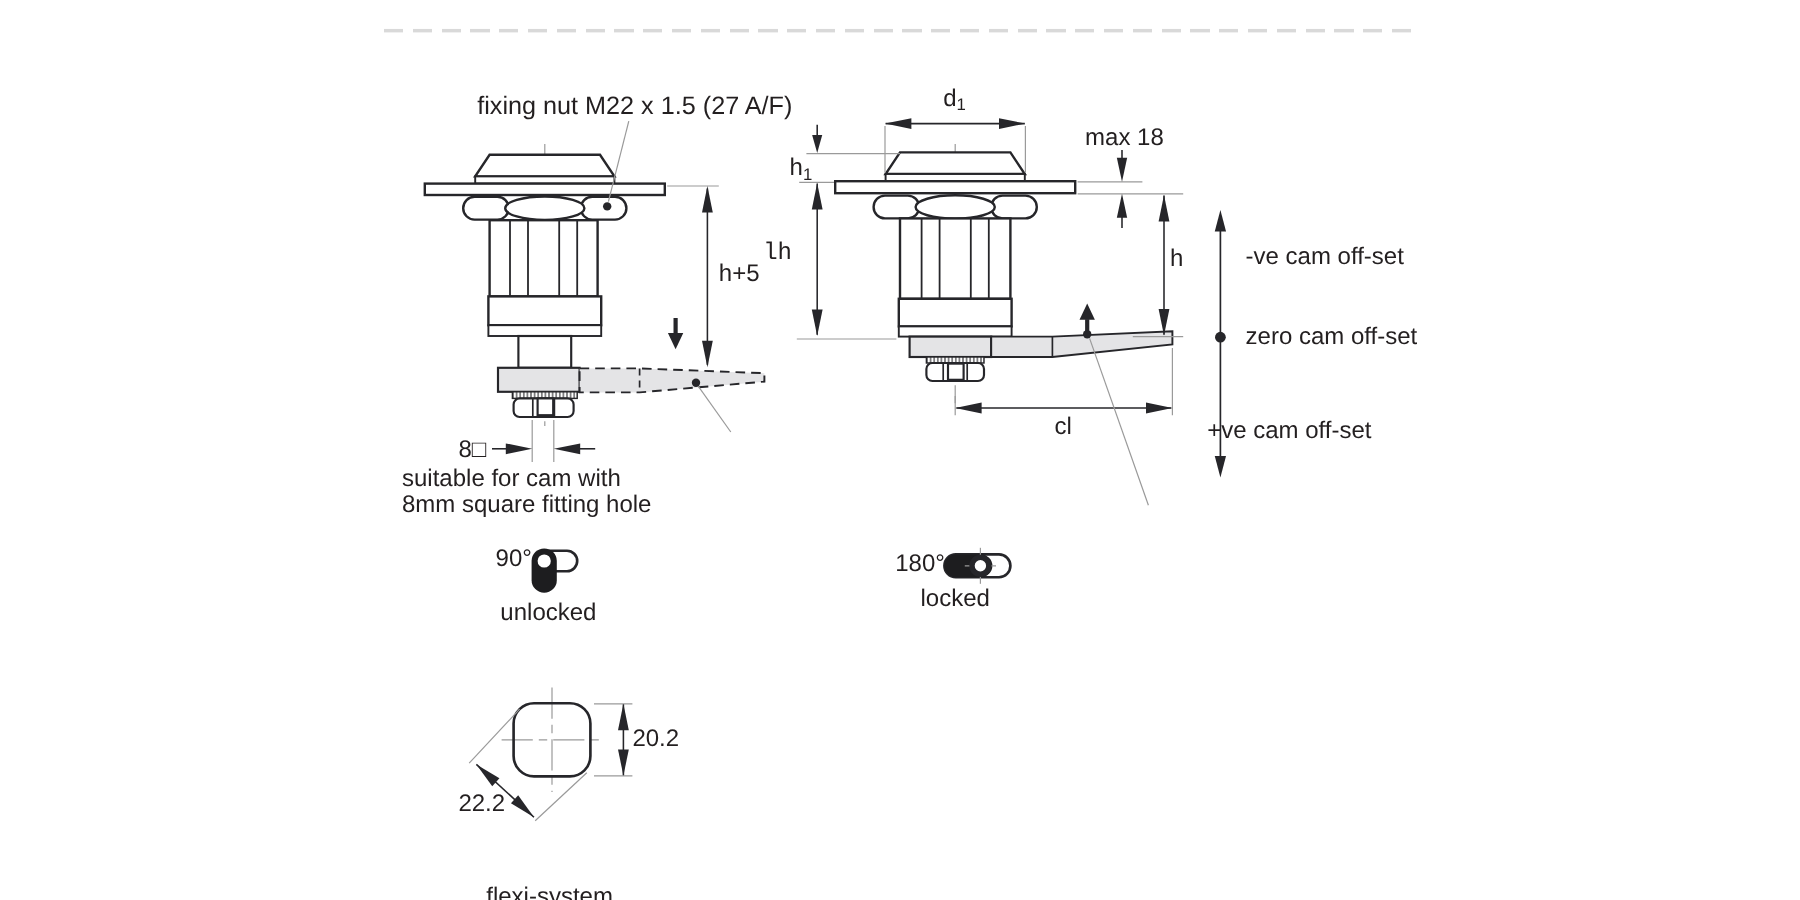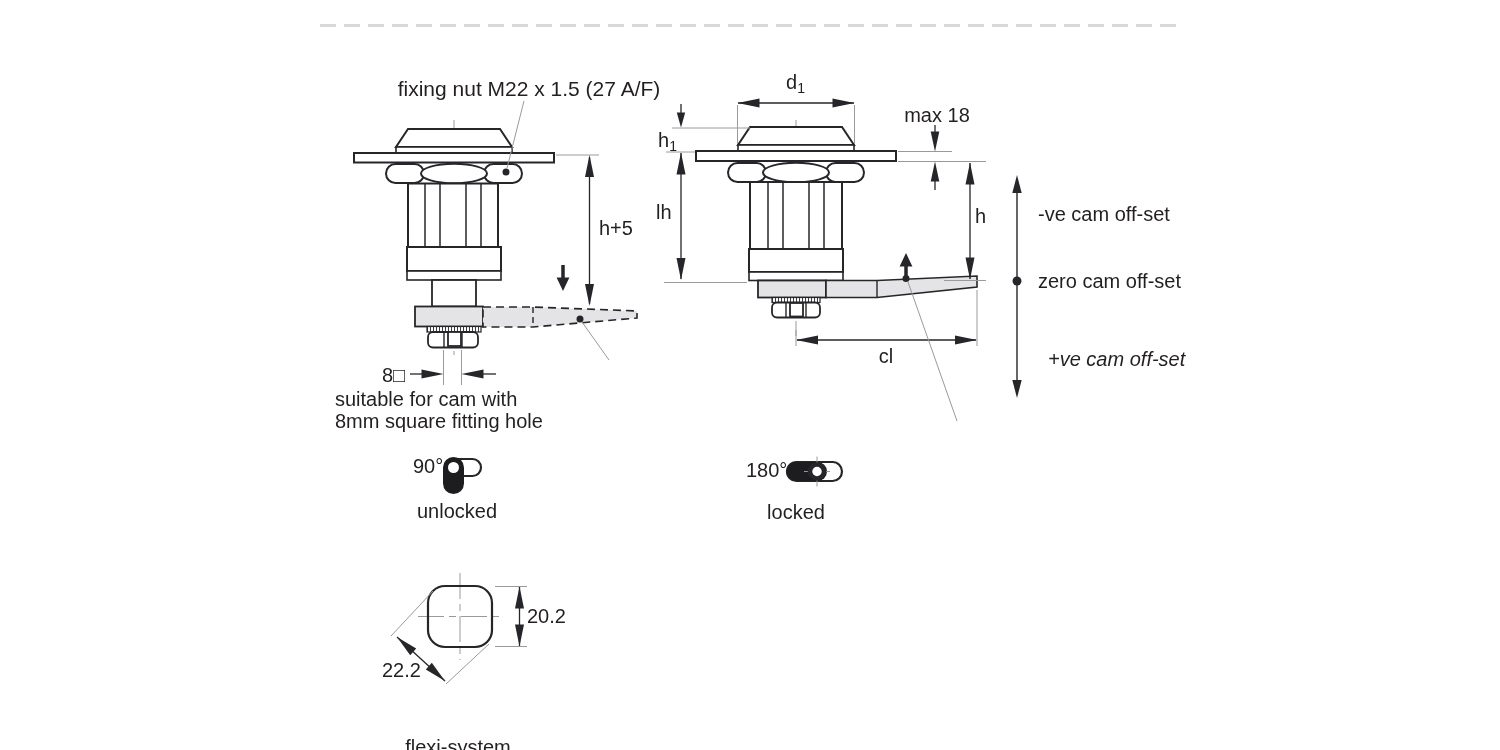--- a/index.html
+++ b/index.html
@@ -212,42 +212,42 @@
   <div class="lbl" style="left:335px;top:364px;">
     <div>suitable for cam with</div>
     <div>8mm square fitting hole</div>
   </div>
 
 
   <div class="lbl" style="left:413px;top:431px;">90°</div>
   <div class="lbl center" style="left:457px;top:476px;">unlocked</div>
 
   <div class="lbl" style="left:746px;top:435px;">180°</div>
-  <div class="lbl center" style="left:796px;top:477px;text-align:center;">locked</div>
+  <div class="lbl center" style="left:796px;top:464px;text-align:center;">locked</div>
 
   <div class="lbl" style="left:786px;top:47px;">
     <span>d</span><span class="sub">1</span>
   </div>
 
   <div class="lbl center" style="left:937px;top:80px;">max 18</div>
 
   <div class="lbl" style="left:658px;top:105px;">
     <span>h</span><span class="sub">1</span>
   </div>
 
-  <div class="lbl" style="left:656px;top:177px;">lh</div>
+  <div class="lbl" style="left:636px;top:177px;font-family:Liberation Mono, monospace;">lh</div>
 
   <div class="lbl" style="left:975px;top:181px;">h</div>
 
   <div class="lbl center" style="left:886px;top:321px;">cl</div>
 
 
   <div class="lbl" style="left:1038px;top:179px;">-ve cam off-set</div>
   <div class="lbl" style="left:1038px;top:246px;">zero cam off-set</div>
-  <div class="lbl" style="left:1048px;top:324px;font-style:italic;">+ve cam off-set</div>
+  <div class="lbl" style="left:1006px;top:324px;">+ve cam off-set</div>
 
   <div class="lbl" style="left:527px;top:581px;">20.2</div>
   <div class="lbl" style="left:382px;top:635px;">22.2</div>
 
   <div class="lbl center" style="left:458px;top:712px;">
     <div>flexi-system</div>
     <div>cut out</div>
   </div>
 
 </div>

